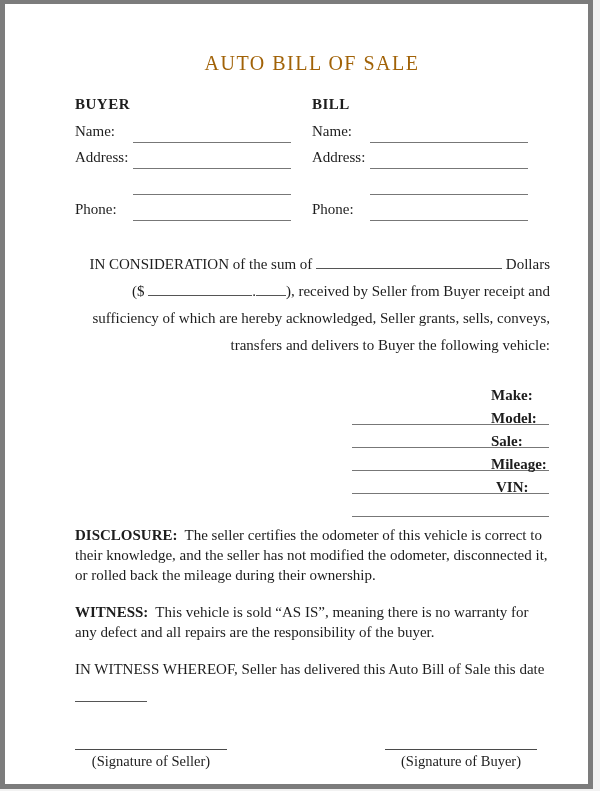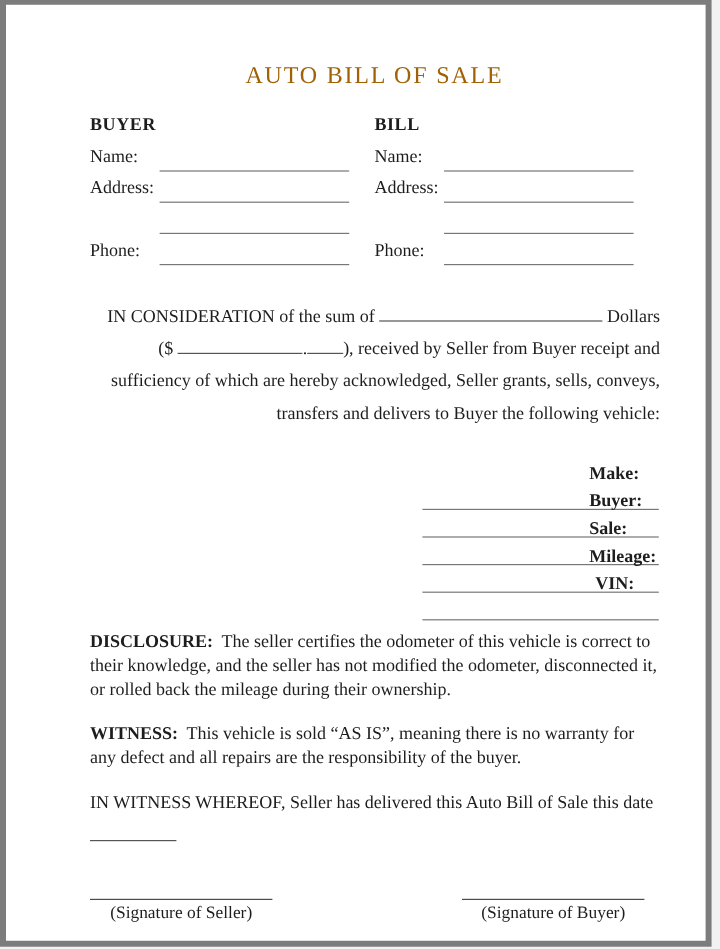--- a/index.html
+++ b/index.html
@@ -176,21 +176,21 @@
       <span>Dollars ($</span>
       <span class="blank amount-num"></span><span>.</span><span class="blank amount-cents"></span><span>), received by Seller from Buyer receipt and sufficiency of which are hereby acknowledged, Seller grants, sells, conveys, transfers and delivers to Buyer the following vehicle:</span>
     </div>
 
     <div class="vehicle">
       <div class="field-row">
         <span class="field-label">Make:</span>
         <span class="fill-line"></span>
       </div>
       <div class="field-row">
-        <span class="field-label">Buyer:</span>
+        <span class="field-label">Model:</span>
         <span class="fill-line"></span>
       </div>
       <div class="field-row">
         <span class="field-label">Sale:</span>
         <span class="fill-line"></span>
       </div>
       <div class="field-row">
         <span class="field-label">Mileage:</span>
         <span class="fill-line"></span>
       </div>

